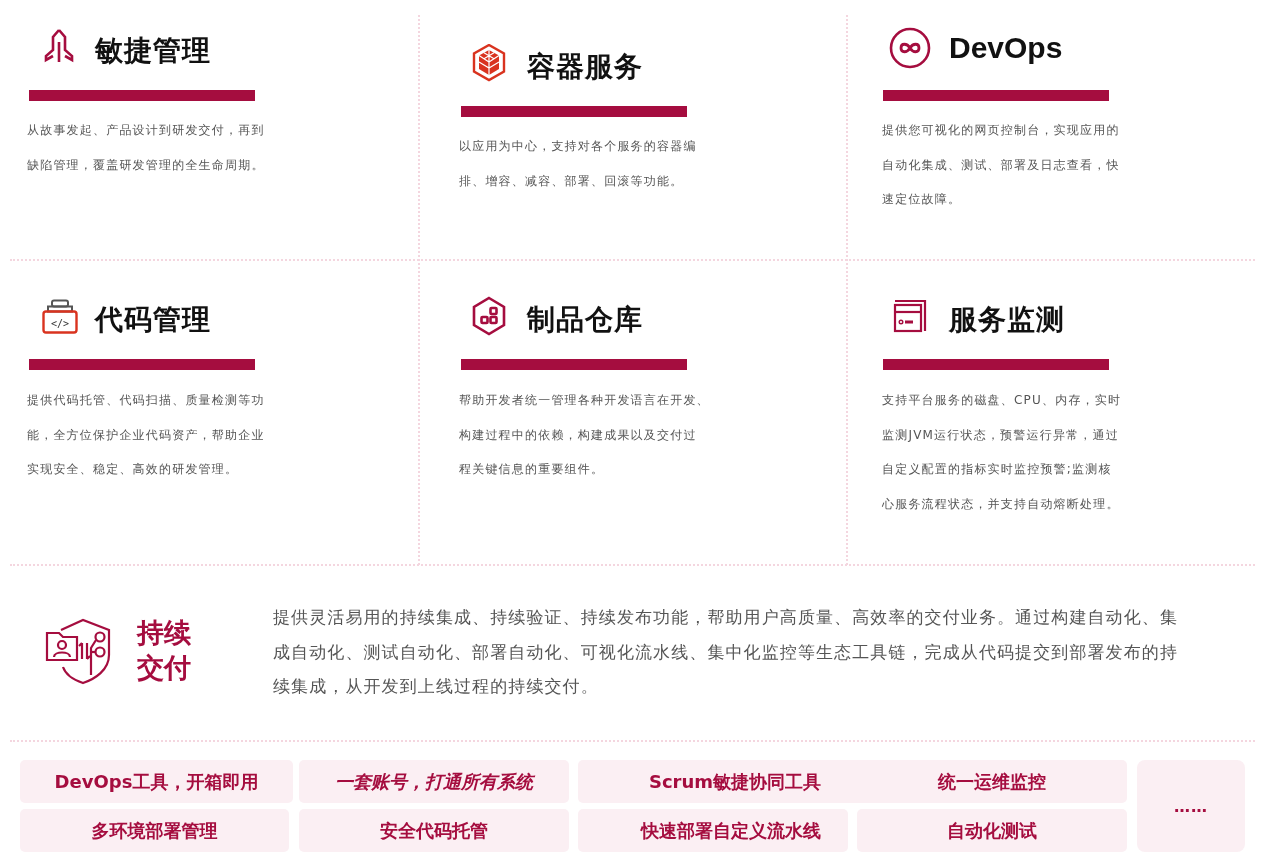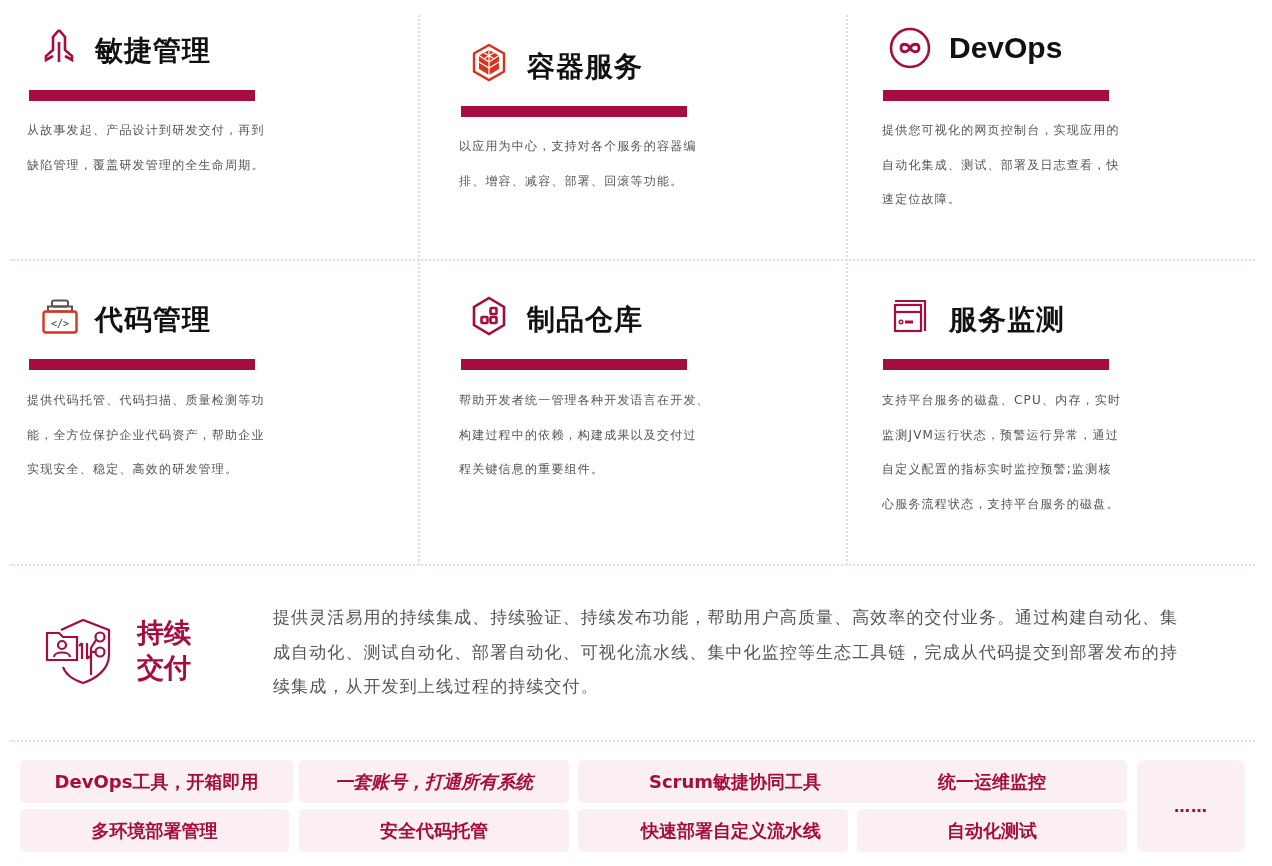--- a/index.html
+++ b/index.html
@@ -142,21 +142,21 @@
         <rect x="12" y="21.5" width="8" height="3" fill="#a50d3f" stroke="none"></rect>
       </svg>
     </span>
     <span class="feature-title" style="left:66px;">服务监测</span>
     <span class="feature-bar"></span>
   </div>
   <div class="feature-desc" style="left:34px; top:123px; width:385px;">
     <div>支持平台服务的磁盘、CPU、内存，实时</div>
     <div>监测JVM运行状态，预警运行异常，通过</div>
     <div>自定义配置的指标实时监控预警;监测核</div>
-    <div>心服务流程状态，支持平台服务的磁盘。</div>
+    <div>心服务流程状态，并支持自动熔断处理。</div>
   </div>
 </div>
 
 <div class="cd">
   <span class="cd-icon">
     <svg width="72" height="72" viewBox="0 0 72 72" fill="none" stroke="#a50d3f" stroke-width="2.2">
       <path d="M18 15 L40 5 L66 15 L66 40 C66 55, 52 64, 40 68 C28 64, 22 58, 20 52"></path>
       <path d="M40 5 L40 68" stroke-width="0"></path>
       <path d="M4 18 L16 18 L20 22 L34 22 L34 45 L4 45 Z"></path>
       <circle cx="19" cy="30" r="4"></circle>

